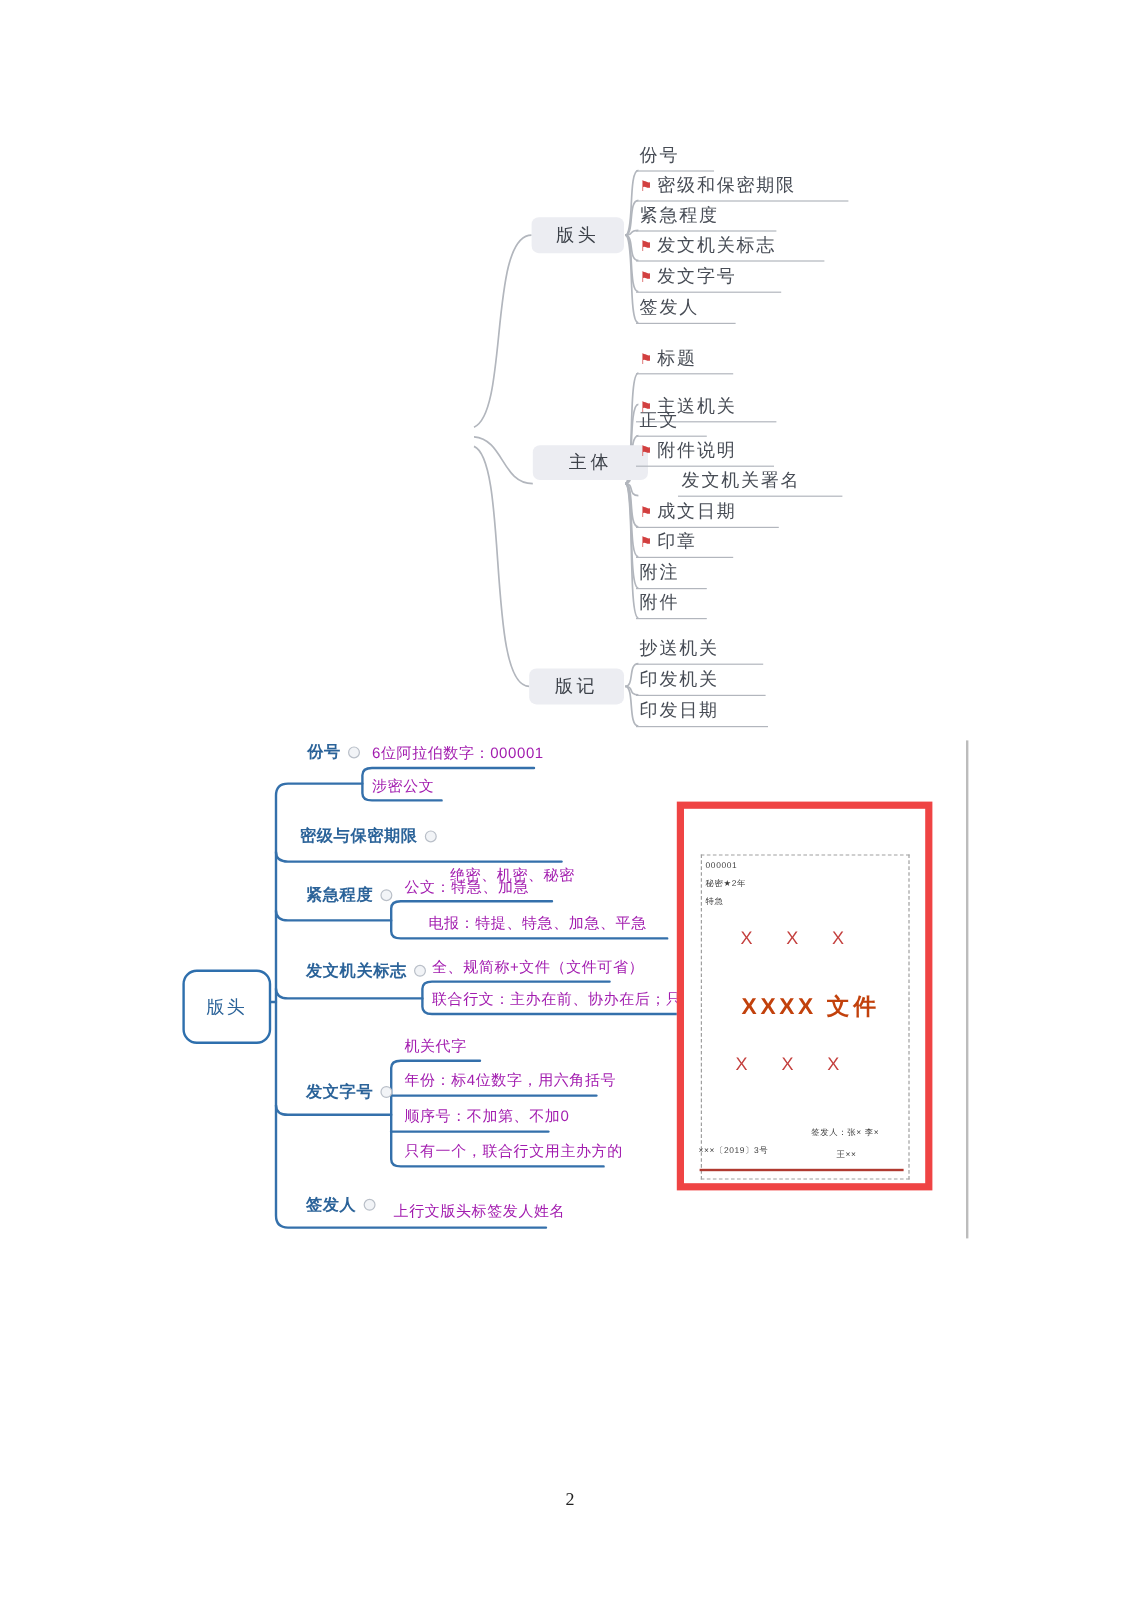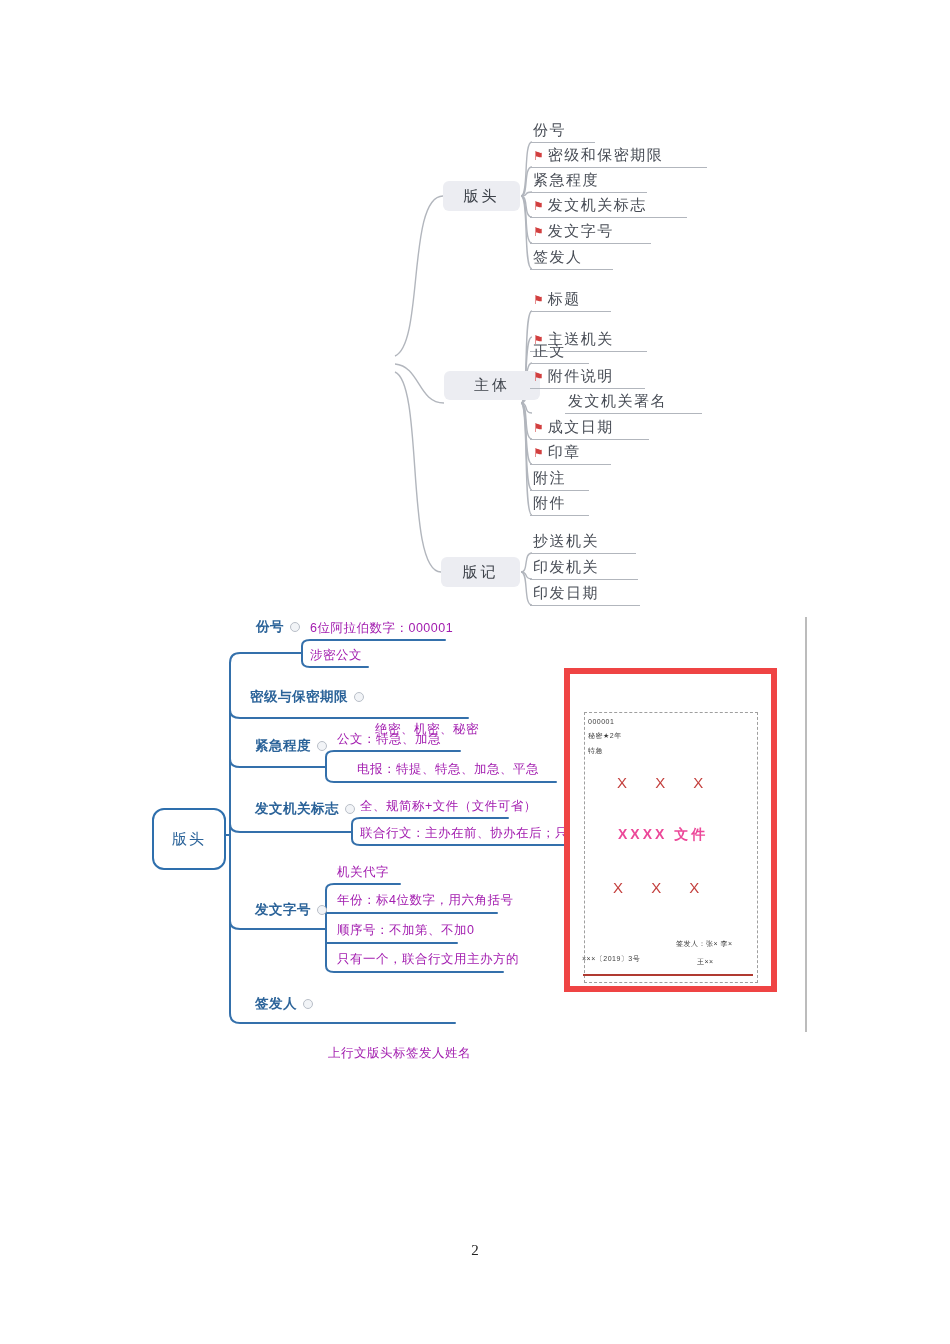--- a/index.html
+++ b/index.html
@@ -26,21 +26,21 @@
   .m2marker{width:8px;height:8px;border:1px solid #b9bfc8;border-radius:50%;background:#f2f4f7;
             display:inline-block;flex:none;}
   .m2child{position:absolute;font-size:12.5px;color:#a21caf;white-space:nowrap;letter-spacing:0.5px;}
 
   
   .doc{position:absolute;left:564px;top:668px;width:201px;height:312px;background:#fff;
        border:6px solid #ef4444;}
   .doc-dash{position:absolute;left:14px;top:38px;width:172px;height:269px;border:1px dashed #9f9f9f;}
   .doc-tiny{position:absolute;font-size:7px;color:#3c3c3c;white-space:nowrap;letter-spacing:0.5px;}
   .doc-red-x{position:absolute;color:#c4403e;font-size:15px;letter-spacing:12px;white-space:nowrap;}
-  .doc-title{position:absolute;color:#ec4899;font-size:14px;font-weight:bold;letter-spacing:3px;white-space:nowrap;}
+  .doc-title{position:absolute;color:#c2410c;font-size:19px;font-weight:bold;letter-spacing:3px;white-space:nowrap;}
   .doc-redline{position:absolute;left:13px;top:300px;width:170px;height:2px;background:#b03a31;}
   .vline{position:absolute;left:805px;top:617px;width:2px;height:415px;background:#bcbcbc;}
 
   .pagenum{position:absolute;left:0;top:1242px;width:100%;text-align:center;
            font-family:"Liberation Serif","DejaVu Serif",serif;font-size:15px;color:#222;}
 </style>
 </head>
 <body>
 
 <div class="page">
@@ -171,21 +171,21 @@
   <div class="m2child" style="left:310px;top:647px;">涉密公文</div>
   <div class="m2child" style="left:375px;top:697px;margin-top:24px;">绝密、机密、秘密</div>
   <div class="m2child" style="left:337px;top:731px;">公文：特急、加急</div>
   <div class="m2child" style="left:337px;top:761px;margin-left:20px;">电报：特提、特急、加急、平急</div>
   <div class="m2child" style="left:360px;top:798px;">全、规简称+文件（文件可省）</div>
   <div class="m2child" style="left:360px;top:825px;">联合行文：主办在前、协办在后；只写主办方</div>
   <div class="m2child" style="left:337px;top:864px;">机关代字</div>
   <div class="m2child" style="left:337px;top:892px;">年份：标4位数字，用六角括号</div>
   <div class="m2child" style="left:337px;top:922px;">顺序号：不加第、不加0</div>
   <div class="m2child" style="left:337px;top:951px;">只有一个，联合行文用主办方的</div>
-  <div class="m2child" style="left:328px;top:1001px;margin-top:44px;">上行文版头标签发人姓名</div>
+  <div class="m2child" style="left:328px;top:1001px;">上行文版头标签发人姓名</div>
 
   <div class="vline"></div>
   <div class="doc">
     <div class="doc-dash"></div>
     <div class="doc-tiny" style="left:18px;top:44px;">000001</div>
     <div class="doc-tiny" style="left:18px;top:57px;">秘密★2年</div>
     <div class="doc-tiny" style="left:18px;top:72px;">特急</div>
     <div class="doc-red-x" style="left:47px;top:100px;">X X X</div>
     <div class="doc-title" style="left:48px;top:152px;">XXXX 文件</div>
     <div class="doc-red-x" style="left:43px;top:205px;">X X X</div>

